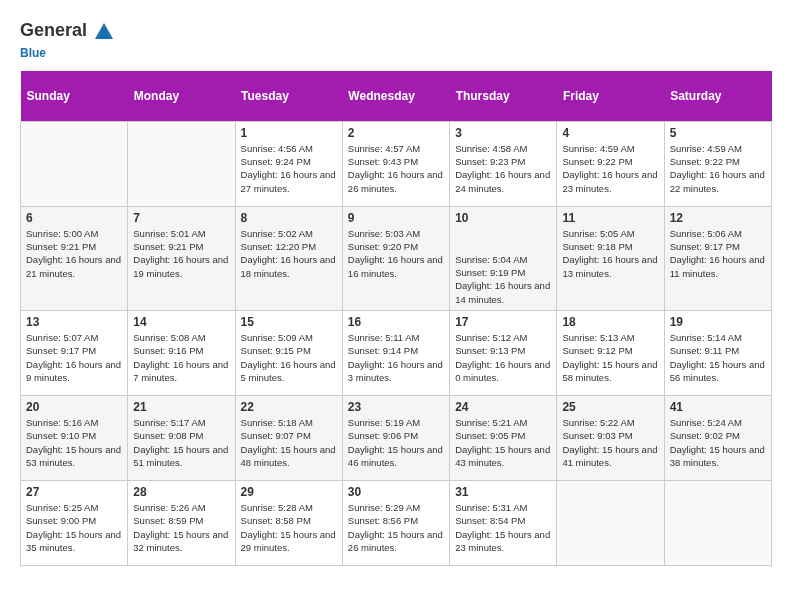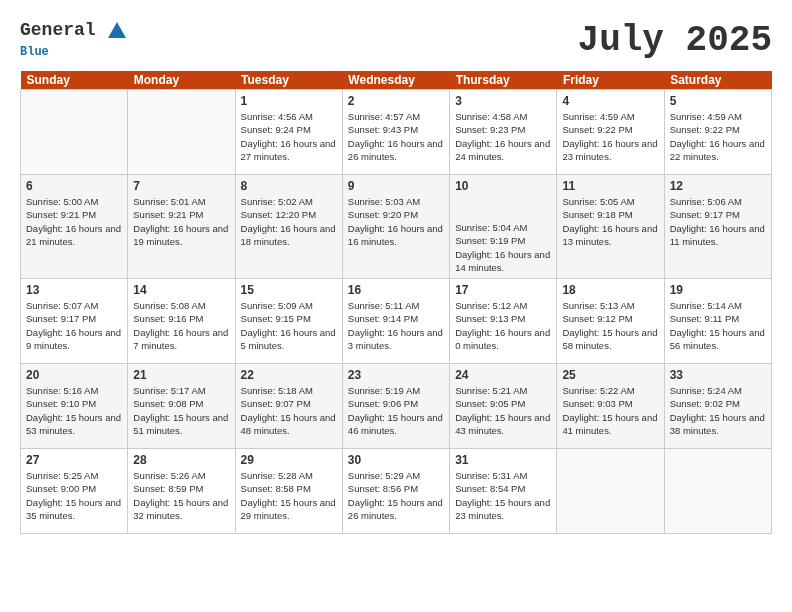--- a/index.html
+++ b/index.html
@@ -8,21 +8,20 @@
       background: #fff;
       width: 792px;
       min-height: 612px;
       padding: 20px;
     }
     .header-area {
       display: flex;
       justify-content: space-between;
       align-items: flex-start;
       margin-bottom: 10px;
-      font-family: Liberation Mono, monospace;
     }
     .logo {
       display: flex;
       align-items: center;
     }
     .title-area {
       text-align: right;
     }
     .month-title {
       font-size: 36px;
@@ -32,24 +31,24 @@
     .location-title {
       font-size: 16px;
       color: #555;
     }
     .calendar {
       width: 100%;
       border-collapse: collapse;
       font-size: 10px;
     }
     .calendar th {
-      background-color: #c2410c;
+      background-color: #a21caf;
       color: white;
       text-align: left;
-      padding: 2px 6px;
+      padding: 18px 6px;
       font-size: 12px;
       font-weight: bold;
     }
     .calendar td {
       border: 1px solid #ccc;
       vertical-align: top;
       padding: 4px 5px;
       width: calc(100% / 7);
       height: 85px;
     }
@@ -80,21 +79,20 @@
     <div>
       <span style="font-size:18px;font-weight:bold;color:#333;">General</span>
       <svg width="22" height="22" viewBox="0 0 22 22" style="vertical-align:middle;margin:0 1px;">
         <polygon points="11,2 20,18 2,18" fill="#1a6faf"></polygon>
       </svg>
       <br>
       <span style="font-size:12px;font-weight:bold;color:#1a6faf;">Blue</span>
     </div>
   </div>
   <div class="title-area">
-    <div class="month-title">July 2025</div>
   </div>
 </div>
 
 <table class="calendar">
   <thead>
     <tr>
     <th>Sunday</th>
         <th>Monday</th>
         <th>Tuesday</th>
         <th>Wednesday</th>
@@ -257,21 +255,21 @@
 Sunset: 9:05 PM
 Daylight: 15 hours and 43 minutes.</div>
         </td>
         <td>
           <span class="day-number">25</span>
           <div class="day-info" style="white-space: pre-line;">Sunrise: 5:22 AM
 Sunset: 9:03 PM
 Daylight: 15 hours and 41 minutes.</div>
         </td>
         <td>
-          <span class="day-number">33</span>
+          <span class="day-number">41</span>
           <div class="day-info" style="white-space: pre-line;">Sunrise: 5:24 AM
 Sunset: 9:02 PM
 Daylight: 15 hours and 38 minutes.</div>
         </td>
       </tr>
       <tr>
         <td>
           <span class="day-number">27</span>
           <div class="day-info" style="white-space: pre-line;">Sunrise: 5:25 AM
 Sunset: 9:00 PM

